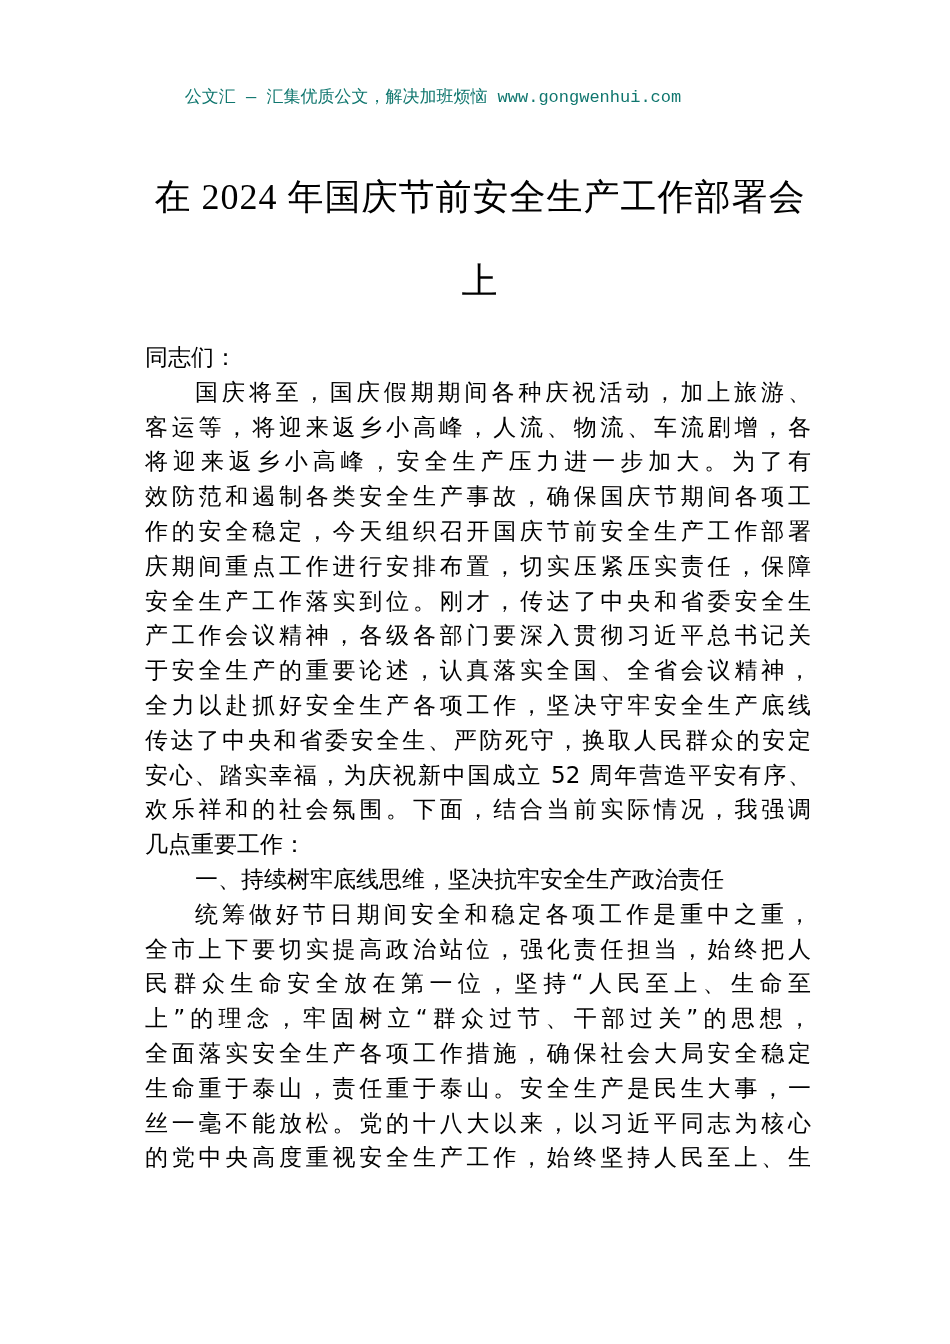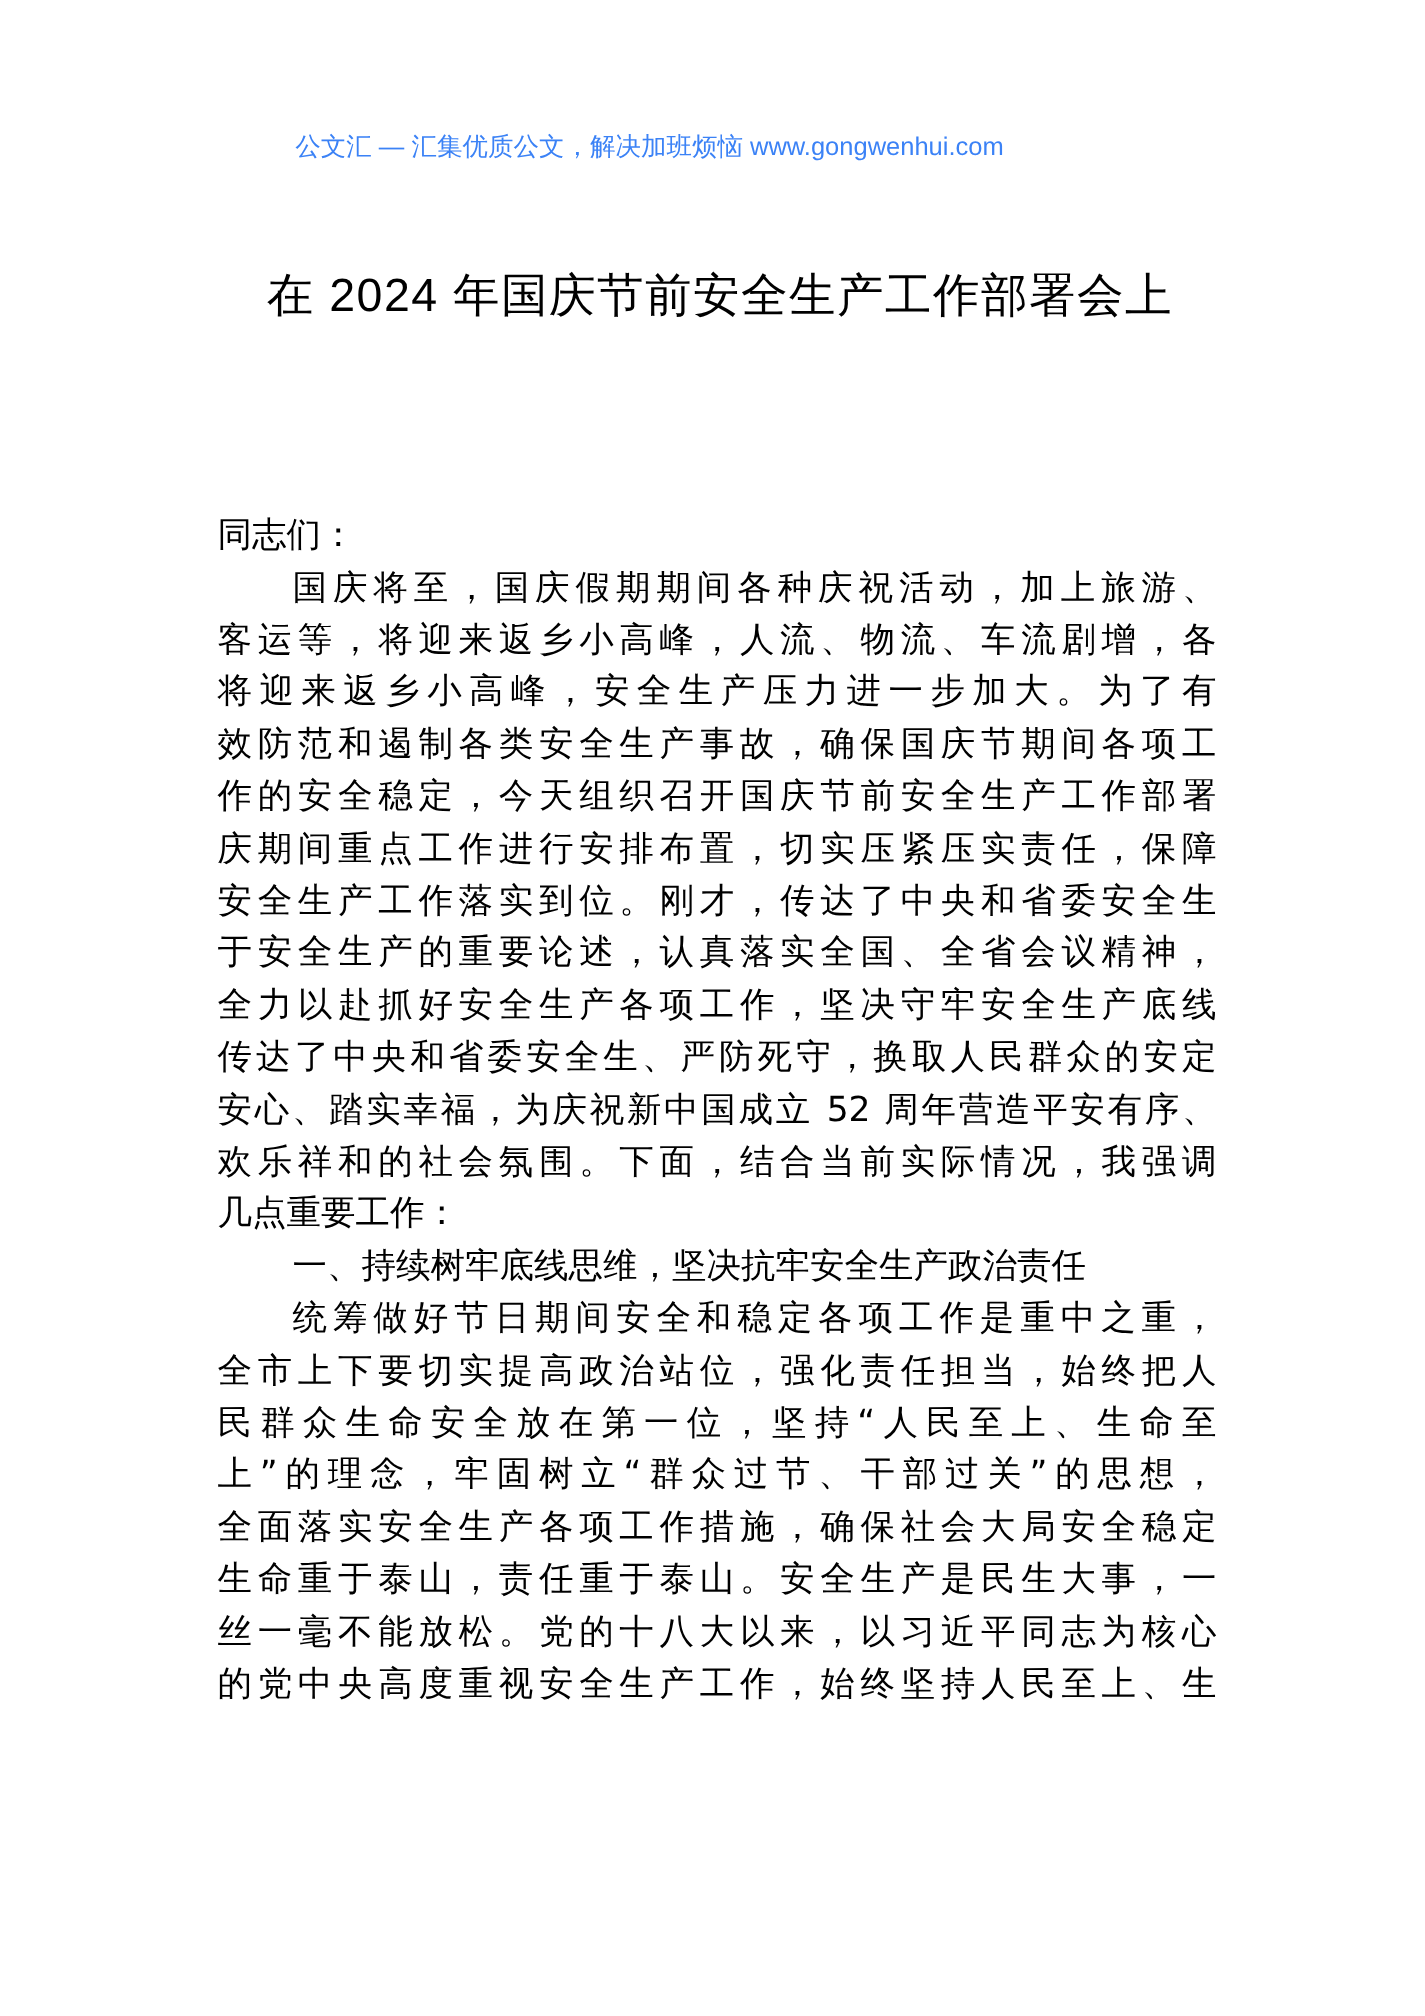--- a/index.html
+++ b/index.html
@@ -1,27 +1,27 @@
 <!DOCTYPE html>
 <html><head>
 <meta charset="utf-8">
 <style>
   html, body { margin: 0; padding: 0; background: #ffffff; }
   body { width: 950px; height: 1344px; position: relative; overflow: hidden; }
   .page { position: absolute; left: 0; top: 0; width: 950px; height: 1344px; background: #fff; }
   .header-banner {
     position: absolute; left: 0; width: 866px; top: 86px; text-align: center;
-    color: #3b82f6; font-family: Liberation Sans, sans-serif;
+    color: #0f766e; font-family: Liberation Mono, monospace;
     font-size: 17px; line-height: 24px; letter-spacing: 0px;
   }
   .title {
     position: absolute; left: 140px; width: 680px; top: 155px;
     text-align: center; color: #000;
-    font-family: Liberation Sans, sans-serif;
-    font-size: 31px; line-height: 84px; letter-spacing: 1px;
+    font-family: Liberation Serif, serif;
+    font-size: 36px; line-height: 84px; letter-spacing: 1px;
   }
   .body {
     position: absolute; left: 145px; width: 666px; top: 340px;
     color: #000; font-family: "DejaVu Sans", "Liberation Sans", sans-serif;
     font-size: 23px; line-height: 34.8px;
   }
   .line { white-space: nowrap; display: block; height: 34.8px; overflow: visible; text-align: justify; text-align-last: justify; }
   .line.last { text-align-last: left; }
   .indent { padding-left: 50px; }
   .heading { padding-left: 50px; text-align-last: left; }
@@ -40,20 +40,21 @@
     <span class="line last">同志们：</span>
 
     <div>
       <span class="line indent">国庆将至，国庆假期期间各种庆祝活动，加上旅游、</span>
       <span class="line">客运等，将迎来返乡小高峰，人流、物流、车流剧增，各</span>
       <span class="line">将迎来返乡小高峰，安全生产压力进一步加大。为了有</span>
       <span class="line">效防范和遏制各类安全生产事故，确保国庆节期间各项工</span>
       <span class="line">作的安全稳定，今天组织召开国庆节前安全生产工作部署</span>
       <span class="line">庆期间重点工作进行安排布置，切实压紧压实责任，保障</span>
       <span class="line">安全生产工作落实到位。刚才，传达了中央和省委安全生</span>
+      <span class="line">产工作会议精神，各级各部门要深入贯彻习近平总书记关</span>
       <span class="line">于安全生产的重要论述，认真落实全国、全省会议精神，</span>
       <span class="line">全力以赴抓好安全生产各项工作，坚决守牢安全生产底线</span>
       <span class="line">传达了中央和省委安全生、严防死守，换取人民群众的安定</span>
       <span class="line">安心、踏实幸福，为庆祝新中国成立 52 周年营造平安有序、</span>
       <span class="line">欢乐祥和的社会氛围。下面，结合当前实际情况，我强调</span>
       <span class="line last">几点重要工作：</span>
     </div>
 
     <span class="line heading">一、持续树牢底线思维，坚决抗牢安全生产政治责任</span>
 

